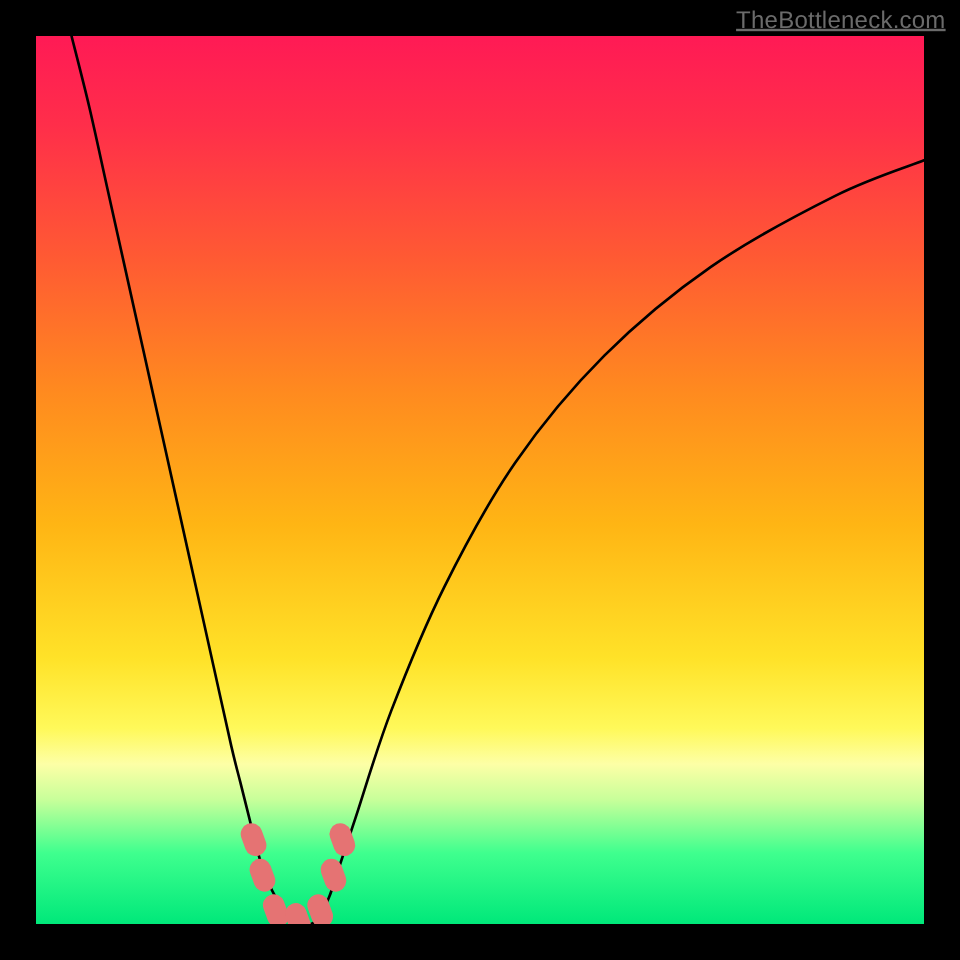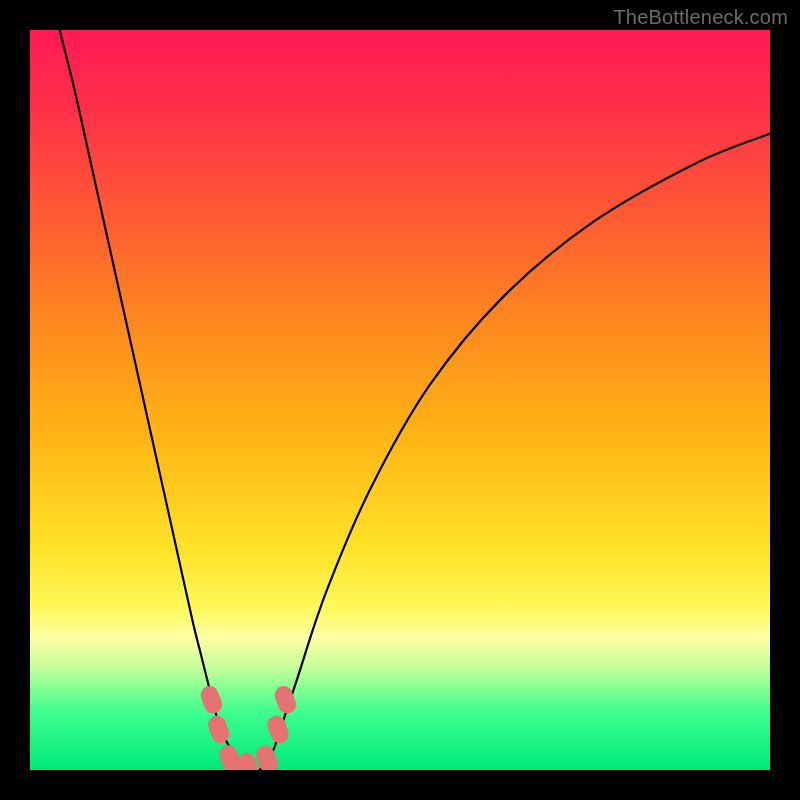--- a/index.html
+++ b/index.html
@@ -40,20 +40,21 @@
     height: 100%;
   }
   .watermark {
     position: absolute;
     top: 6px;
     right: 12px;
     color: #6b6b6b;
     font-size: 20px;
     font-weight: 500;
     letter-spacing: 0.2px;
+    text-decoration: underline;
   }
 </style>
 </head>
 <body>
 
 <div class="frame">
   <div class="plot-area">
     <svg class="gradient" viewBox="0 0 740 740" preserveAspectRatio="none">
       <defs>
         <linearGradient id="bg-grad" x1="0" y1="0" x2="0" y2="1">

